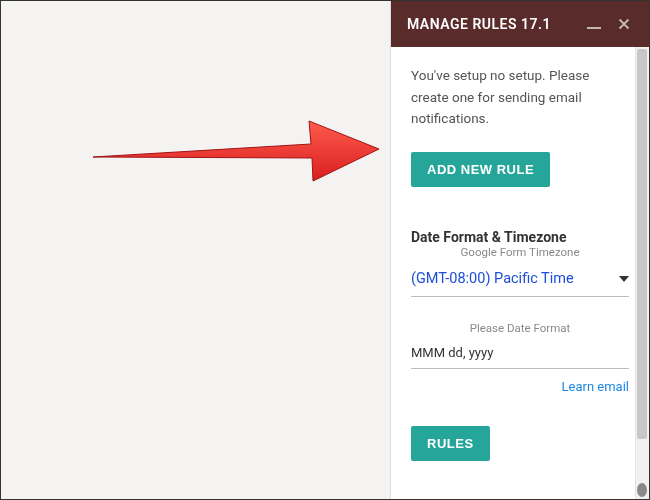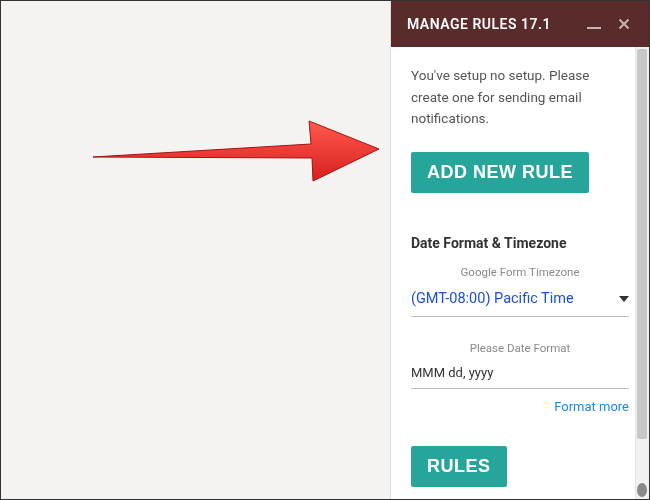--- a/index.html
+++ b/index.html
@@ -67,32 +67,31 @@
       font-size: 13.5px;
       line-height: 1.6;
       color: #555;
       margin-bottom: 22px;
     }
     .btn-teal {
       background: #26a69a;
       color: #fff;
       border: none;
       padding: 10px 16px;
-      font-size: 18px;
+      font-size: 13px;
       font-weight: 600;
       letter-spacing: 0.5px;
       cursor: pointer;
       border-radius: 2px;
     }
     .section-heading {
       font-size: 14px;
       font-weight: 700;
       color: #333;
       margin-top: 42px;
-      margin-bottom: 14px;
     }
     .field-label {
       font-size: 11.5px;
       color: #8a8a8a;
       margin-bottom: 4px;
       display: block;
       text-align: center;
     }
     .dropdown-field {
       display: flex;
@@ -200,21 +199,21 @@
       <span class="dropdown-caret">
         <svg viewBox="0 0 10 10">
             <path d="M0 2 L5 8 L10 2 Z" fill="#333"></path>
           </svg>
       </span>
     </div>
 
     <label class="field-label">Please Date Format</label>
     <div class="text-field">MMM dd, yyyy</div>
 
-    <a class="learn-more">Format more</a>
+    <a class="learn-more">Learn email</a>
 
     <button class="btn-teal">RULES</button>
 
   </div>
 
   <div class="scrollbar-track">
     <div class="scrollbar-thumb"></div>
     <div class="scrollbar-thumb bottom"></div>
   </div>
 

